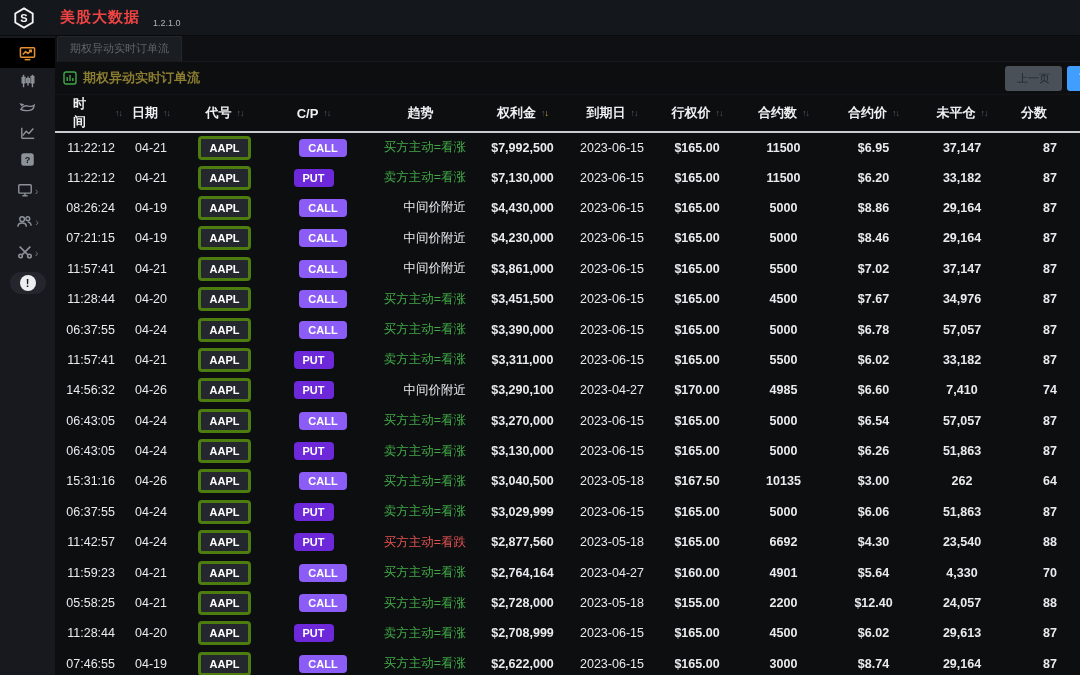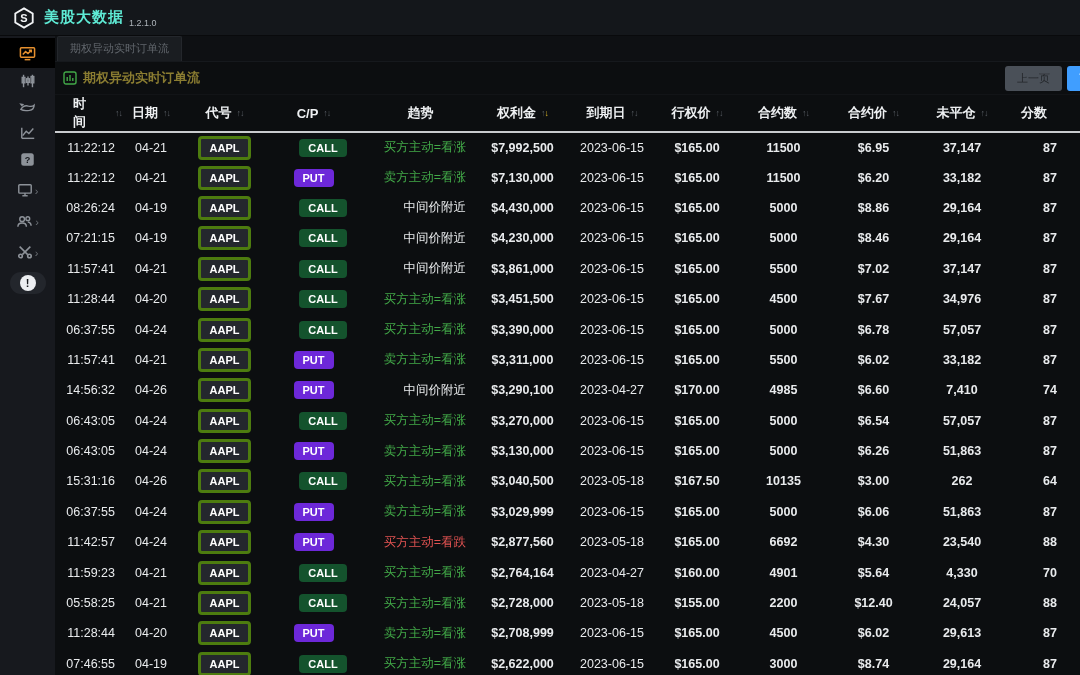--- a/index.html
+++ b/index.html
@@ -3,22 +3,22 @@
 <meta charset="utf-8">
 <style>
   * { margin:0; padding:0; box-sizing:border-box; }
   html,body { width:1080px; height:675px; overflow:hidden; background:#0b0d0f;
     font-family:"Liberation Sans","DejaVu Sans",sans-serif; }
 
   
   .topbar { height:36px; background:#14171b; display:flex; align-items:center;
     padding:0 12px; border-bottom:1px solid #090a0c; }
   .logo { width:24px; height:24px; display:flex; align-items:center; justify-content:center; }
-  .app-title { color:#5eead4; font-size:15px; font-weight:bold; margin-left:8px; letter-spacing:1px; }
-  .app-version { color:#aeb4ba; font-size:9px; margin-left:5px; align-self:flex-end; padding-bottom:7px; }
+  .app-title { color:#ef4444; font-size:15px; font-weight:bold; margin-left:24px; letter-spacing:1px; }
+  .app-version { color:#aeb4ba; font-size:9px; margin-left:13px; align-self:flex-end; padding-bottom:7px; }
 
   .layout { display:flex; height:639px; }
 
   
   .sidebar { width:55px; background:#17191e; display:flex; flex-direction:column; align-items:stretch; flex:none; }
   .side-item { height:26px; display:flex; align-items:center; justify-content:center; gap:2px; color:#8d9299; }
   .side-item.first { height:30px; margin-top:2px; }
   .side-item.active { background:#000; }
   .side-item.gap { margin-top:5px; }
   .chev::after { content:"›"; color:#6a6f75; font-size:11px; line-height:1; }
@@ -53,21 +53,21 @@
   .th-inner.score { justify-content:space-between; padding-left:16px; }
   .sort { display:inline-flex; line-height:1; font-size:9px; letter-spacing:-1px; font-weight:normal; }
   .sort .a { color:#575c62; } .sort .a.on { color:#d9b626; }
   tbody td { height:30.4px; text-align:center; font-size:12.5px; color:#e9ebed; white-space:nowrap; overflow:hidden; }
   td.c-time { text-align:right; padding-left:6px; }
   td.c-trend { text-align:right; padding-right:10px; }
   td.money { font-weight:600; }
   .t-green { color:#42a948; } .t-red { color:#e25352;margin-top:16px; } .t-neutral { color:#e9ebed; }
   .badge { display:inline-block; font-size:11px; font-weight:bold; border-radius:4px; padding:3px 9px; color:#fff; }
   .badge.sym { background:#24272d; border:3px solid #4d7c0f; }
-  .badge.call { background:#14532d;margin-left:19px; }
+  .badge.call { background:#8b5cf6;margin-left:19px; }
   .badge.put  { background:#6d28d9; }
 </style>
 </head>
 <body>
 
 <div class="topbar">
   <span class="logo">
     <svg width="22" height="22" viewBox="0 0 24 24">
       <polygon points="12,1.5 21.5,7 21.5,17 12,22.5 2.5,17 2.5,7" fill="none" stroke="#f2f4f6" stroke-width="2"></polygon>
       <text x="12" y="16.5" text-anchor="middle" font-size="12" font-weight="bold" fill="#f2f4f6">S</text>

